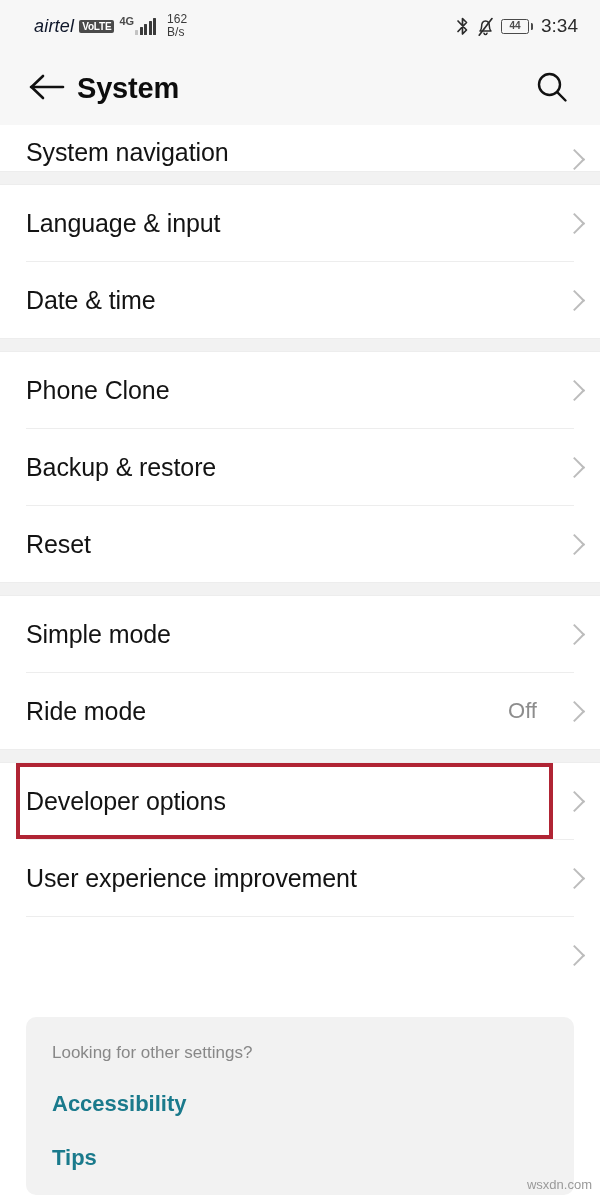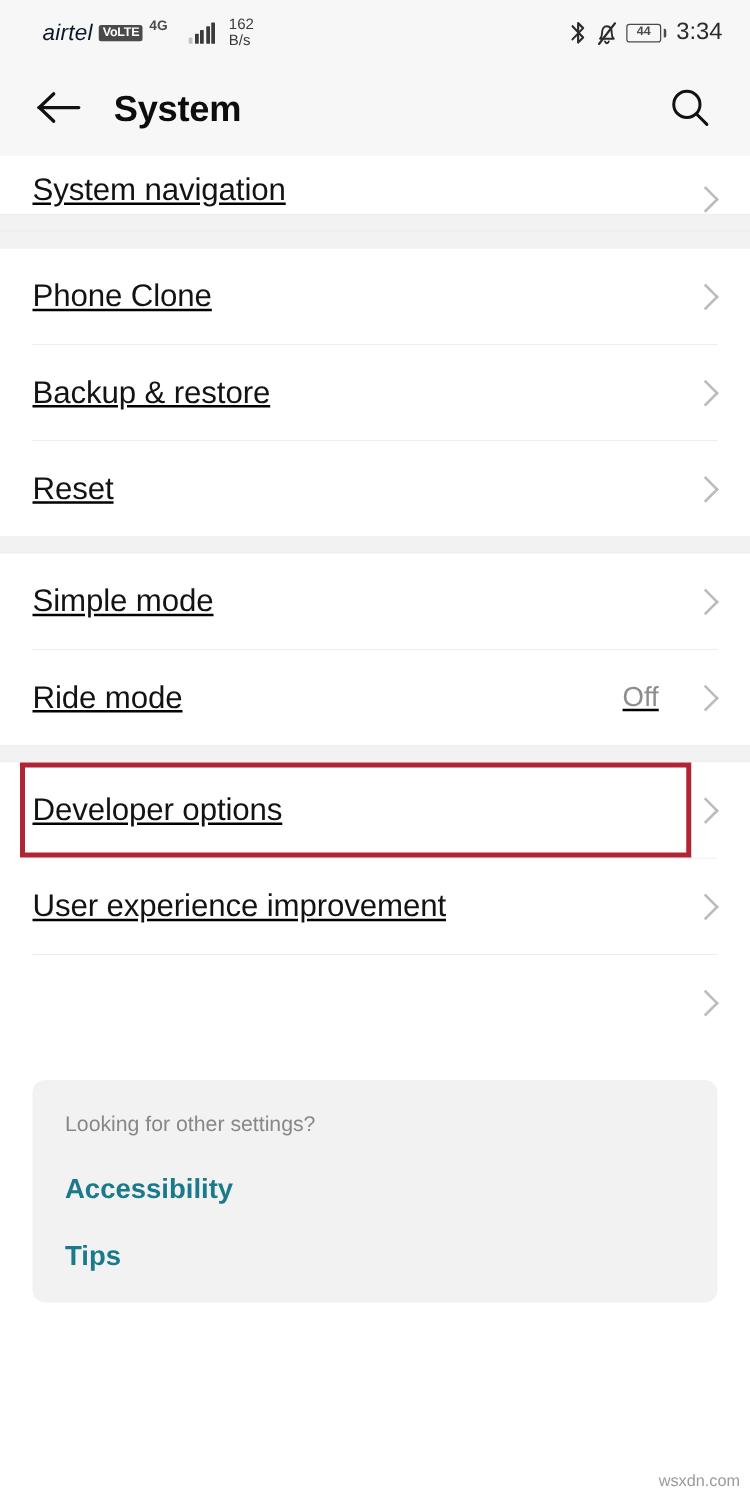--- a/index.html
+++ b/index.html
@@ -44,21 +44,21 @@
     font-weight: bold;
     border-radius: 2px;
     padding: 2px 3px 1px 3px;
     line-height: 1;
     letter-spacing: -.2px;
     display: inline-block;
   }
   .net-wrap {
     display: flex;
     align-items: flex-end;
-    gap: 17px;
+    gap: 1px;
   }
   .net-type {
     font-size: 11px;
     color: #4a4a4a;
     font-weight: bold;
     line-height: 1;
     position: relative;
     top: -8px;
   }
   .bars {
@@ -139,21 +139,21 @@
     height: 44px;
     display: flex;
     align-items: center;
     justify-content: flex-start;
     cursor: pointer;
   }
   .page-title {
     font-size: 29px;
     color: #0d0d0d;
     font-weight: bold;
-    margin-left: 19px;
+    margin-left: 5px;
     letter-spacing: -.2px;
   }
   .appbar-spacer { flex: 1 1 auto; }
   .search-btn {
     width: 44px;
     height: 44px;
     display: flex;
     align-items: center;
     justify-content: center;
     cursor: pointer;
@@ -170,26 +170,25 @@
     height: 14px;
     background: #f2f2f2;
     border-top: 1px solid #ededed;
     border-bottom: 1px solid #ededed;
     box-sizing: border-box;
   }
   .row {
     height: 76px;
     display: flex;
     align-items: center;
-    padding: 0 26px 0 26px;
+    padding: 0 16px 0 26px;
     box-sizing: border-box;
     position: relative;
     cursor: pointer;
     background: #ffffff;
-    text-decoration: underline;
   }
   .row.clipped {
     height: 46px;
     align-items: flex-end;
     padding-bottom: 4px;
   }
   .row-label {
     font-size: 25px;
     color: #131313;
     letter-spacing: -.1px;
@@ -326,20 +325,33 @@
 
 <div class="scroll-area">
     <div class="group">
       <div class="row clipped">
         <span class="row-label">System navigation</span>
         <span class="row-spacer"></span>
         <span class="chev"></span>
       </div>
     </div>
     <div class="gap"></div>
+    <div class="group">
+      <div class="row">
+        <span class="row-label">Language &amp; input</span>
+        <span class="row-spacer"></span>
+        <span class="chev"></span>
+      </div>
+      <div class="divider"></div>
+      <div class="row">
+        <span class="row-label">Date &amp; time</span>
+        <span class="row-spacer"></span>
+        <span class="chev"></span>
+      </div>
+    </div>
     <div class="gap"></div>
     <div class="group">
       <div class="row">
         <span class="row-label">Phone Clone</span>
         <span class="row-spacer"></span>
         <span class="chev"></span>
       </div>
       <div class="divider"></div>
       <div class="row">
         <span class="row-label">Backup &amp; restore</span>

